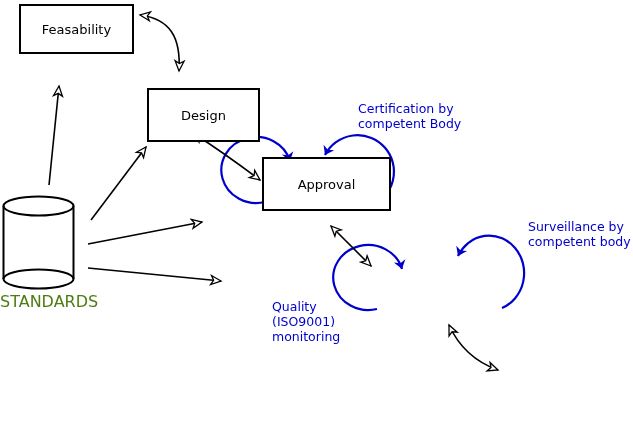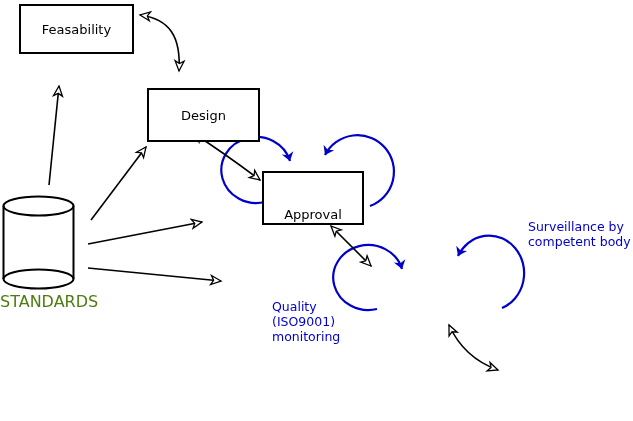--- a/index.html
+++ b/index.html
@@ -26,21 +26,21 @@
     align-items: center;
     justify-content: center;
     font-size: 13px;
     color: #000000;
     z-index: 2;
     line-height: 17px;
     text-align: center;
   }
   #node-feasability { left: 19px;  top: 4px;   width: 115px; height: 50px; }
   #node-design      { left: 111px; top: 88px;  width: 113px; height: 54px; margin-left: 36px; }
-  #node-approval    { left: 262px; top: 171px; width: 102px; height: 54px; justify-content: flex-end; }
+  #node-approval    { left: 262px; top: 157px; width: 129px; height: 54px; }
   #node-production  { left: 375px; top: 267px; width: 115px; height: 54px; }
   #node-customer    { left: 504px; top: 366px; width: 115px; height: 52px; }
   .ann {
     position: absolute;
     color: #0000cc;
     font-size: 12.5px;
     line-height: 15px;
     z-index: 3;
     white-space: nowrap;
   }
@@ -105,20 +105,24 @@
 
   <div class="node" id="node-approval">
     <div>Approval</div>
   </div>
 
 
 
   <div id="standards-label">STANDARDS</div>
 
 
+  <div class="ann" id="ann-cert">
+    <div>Certification by</div>
+    <div>competent Body</div>
+  </div>
 
   <div class="ann" id="ann-surv">
     <div>Surveillance by</div>
     <div>competent body</div>
   </div>
 
   <div class="ann" id="ann-quality">
     <div>Quality</div>
     <div>(ISO9001)</div>
     <div>monitoring</div>

